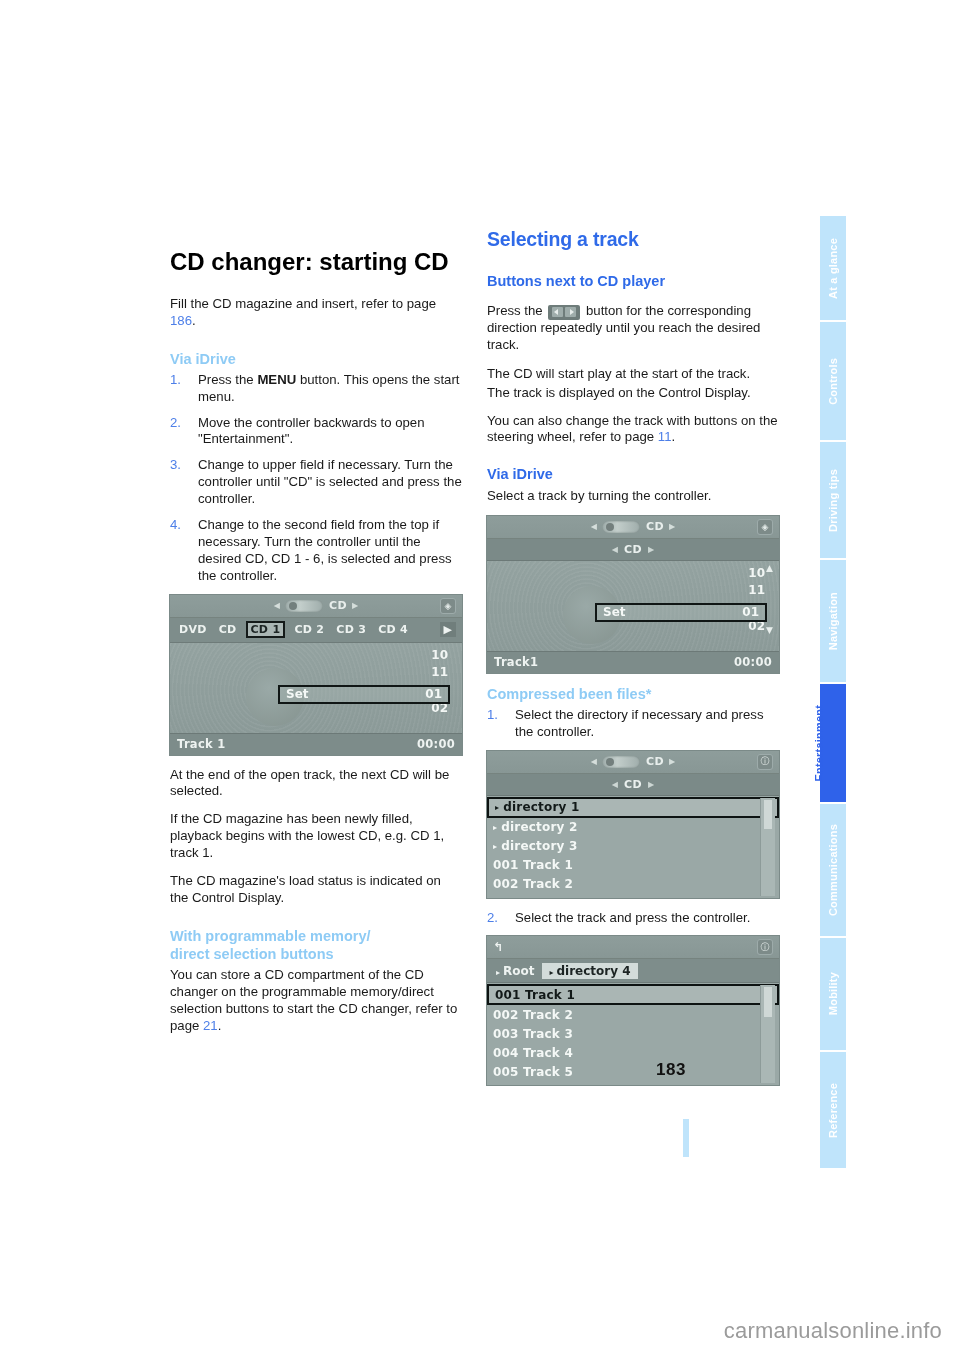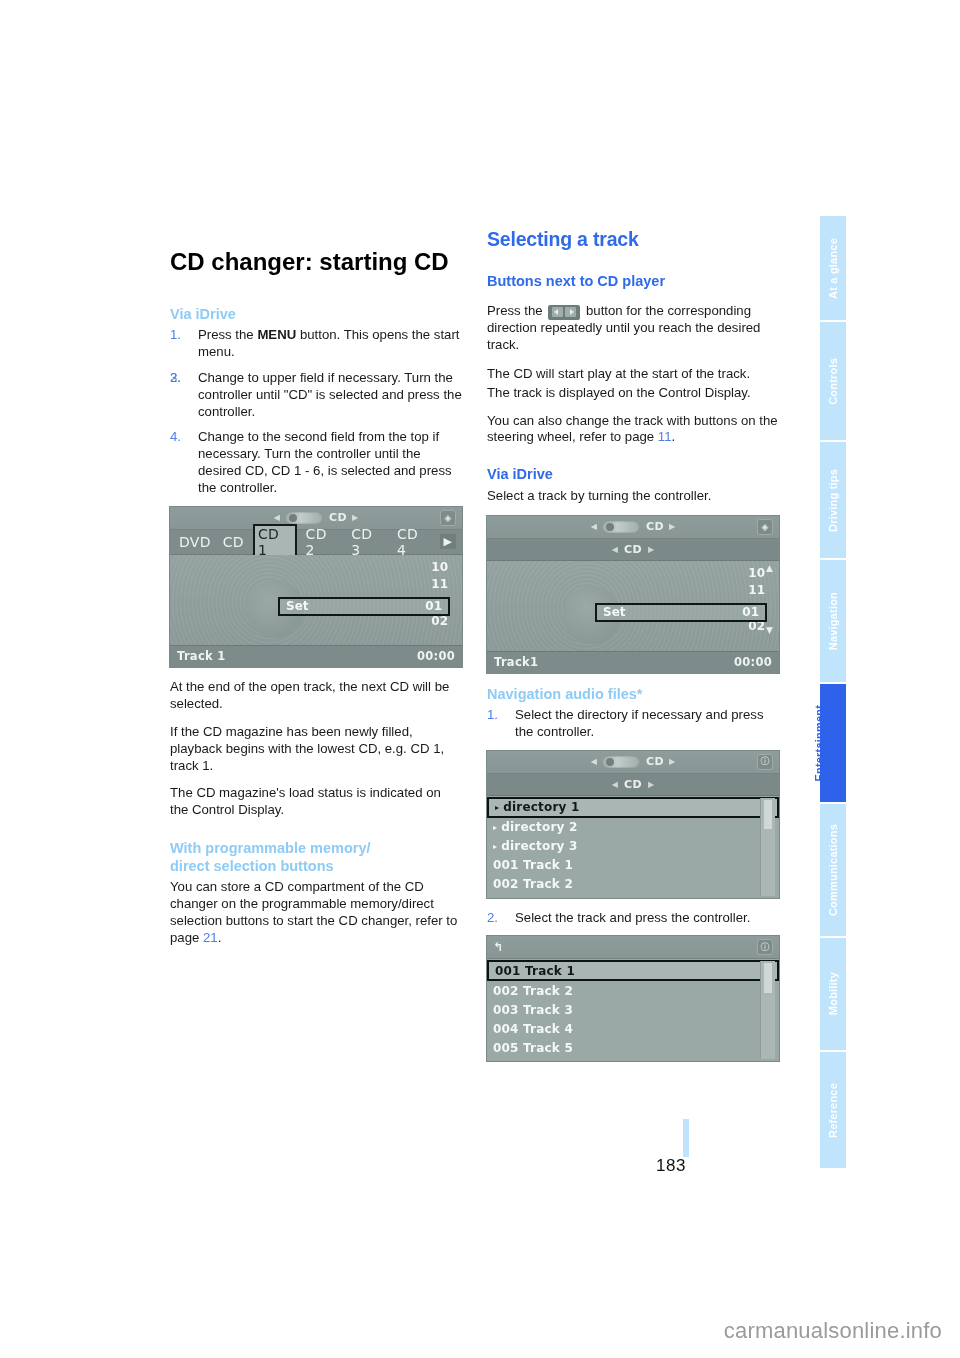--- a/index.html
+++ b/index.html
@@ -164,22 +164,22 @@
     background: #7e8d8b;
     border-bottom: 1px solid #6e7b79;
     display:flex;
     align-items:center;
     padding: 0 6px;
     gap: 6px;
     position: relative;
   }
   .id-tabs .t {
     color:#edf2f0;
-    font-size:14px;
-    font-weight:normal;
+    font-size:11px;
+    font-weight:bold;
     letter-spacing:0.3px;
     padding: 1px 3px;
   }
   .id-tabs .t.sel {
     color:#1d2524;
     background:#aab6b4;
     border: 2px solid #141a19;
     padding: 0 3px;
   }
   .id-tabs .more {
@@ -398,23 +398,23 @@
   .stab.active .vtxt {
     color: #2f62ea;
     position: relative;
     left: -14px;
   }
 
   
   #pageno {
     position:absolute;
     left: 656px;
-    top: 1156px;
+    top: 1060px;
     font-size: 17px;
-    font-weight: normal;
+    font-weight: bold;
     color: #111111;
     letter-spacing: 0.5px;
   }
   #pagebar {
     position:absolute;
     left: 683px;
     top: 1119px;
     width: 6px;
     height: 38px;
     background:#bfe4fb;
@@ -434,31 +434,32 @@
 </style>
 </head>
 <body>
 
 <div id="page">
 
   <div class="col" id="col-left">
 
     <h2 class="sub-dark">CD changer: starting CD</h2>
 
+    <p class="body"><span>Fill the CD magazine and insert, refer to page </span><span class="pgref">186</span><span>.</span></p>
 
     <div class="gap-s"></div>
 
     <h2 class="sub-light">Via iDrive</h2>
 
     <ol class="steps">
       <li>
         <span class="num">1.</span><span>Press the </span><span class="bold">MENU</span><span> button. This opens the start menu.</span>
       </li>
       <li>
-        <span class="num">2.</span>
+        <span class="num">2.</span><span>Move the controller backwards to open "Entertainment".</span>
       </li>
       <li>
         <span class="num">3.</span><span>Change to upper field if necessary. Turn the controller until "CD" is selected and press the controller.</span>
       </li>
       <li>
         <span class="num">4.</span><span>Change to the second field from the top if necessary. Turn the controller until the desired CD, CD 1 - 6, is selected and press the controller.</span>
       </li>
     </ol>
 
     <div class="idrive">
@@ -568,21 +569,21 @@
         </div>
       </div>
 
       <div class="id-foot">
         <span>Track1</span>
         <span>00:00</span>
       </div>
 
     </div>
 
-    <h2 class="sub-light">Navigation audio files*</h2>
+    <h2 class="sub-light">Compressed been files*</h2>
 
     <ol class="steps">
       <li>
         <span class="num">1.</span><span>Select the directory if necessary and press the controller.</span>
       </li>
     </ol>
 
     <div class="idrive">
       <div class="id-top">
         <span class="arrow-l">◀</span>
@@ -627,20 +628,24 @@
         <span class="num">2.</span><span>Select the track and press the controller.</span>
       </li>
     </ol>
 
     <div class="idrive">
       <div class="id-top">
         <span class="id-back">↰</span>
         <span class="corner">ⓘ</span>
       </div>
 
+      <div class="id-crumbs">
+        <span class="c"><span class="tri">▸</span><span>Root</span></span>
+        <span class="c active"><span class="tri">▸</span><span>directory 4</span></span>
+      </div>
 
       <div class="id-list" style="padding:1px 0 4px 0;">
         <div class="scroll"></div>
         <div class="row sel">
           <span>001 Track  1</span>
         </div>
         <div class="row">
           <span>002 Track  2</span>
         </div>
         <div class="row">

